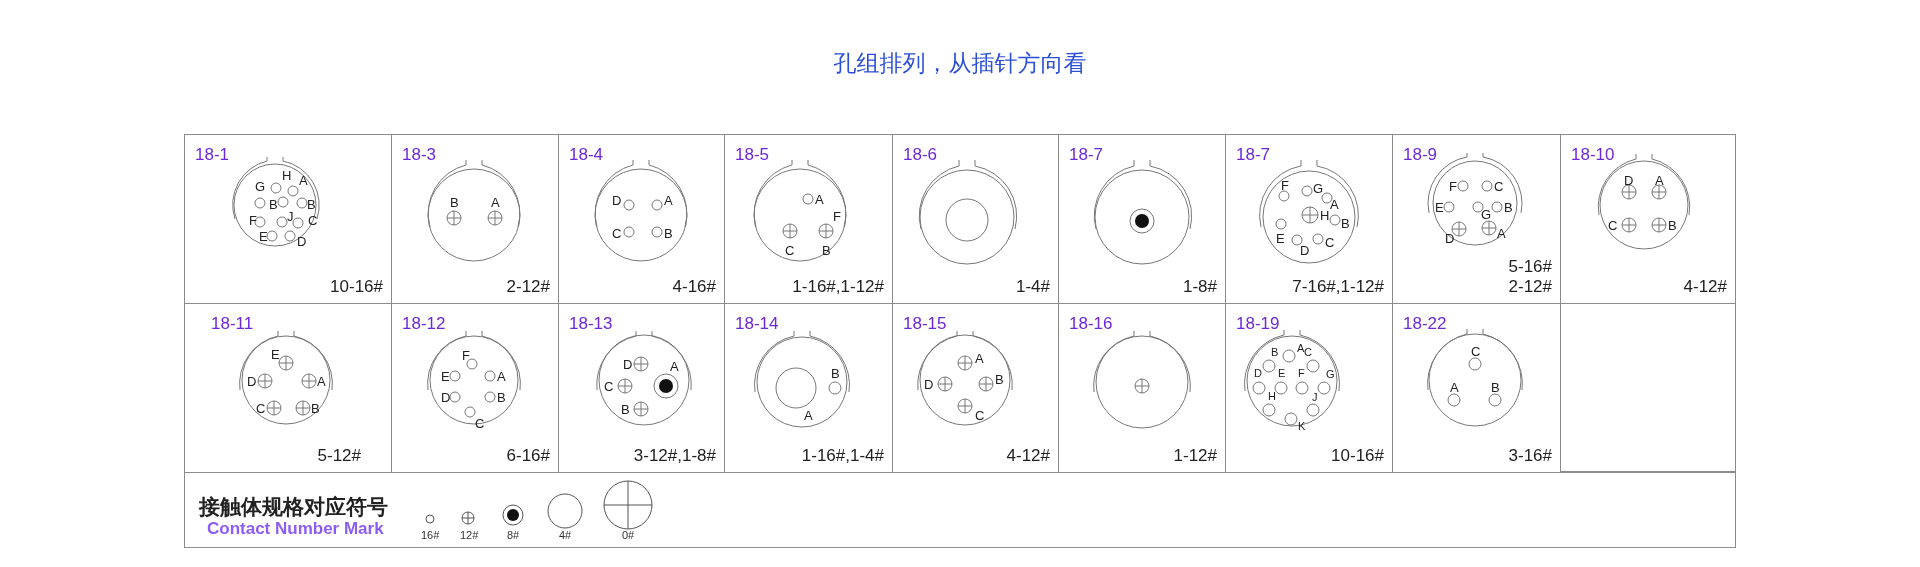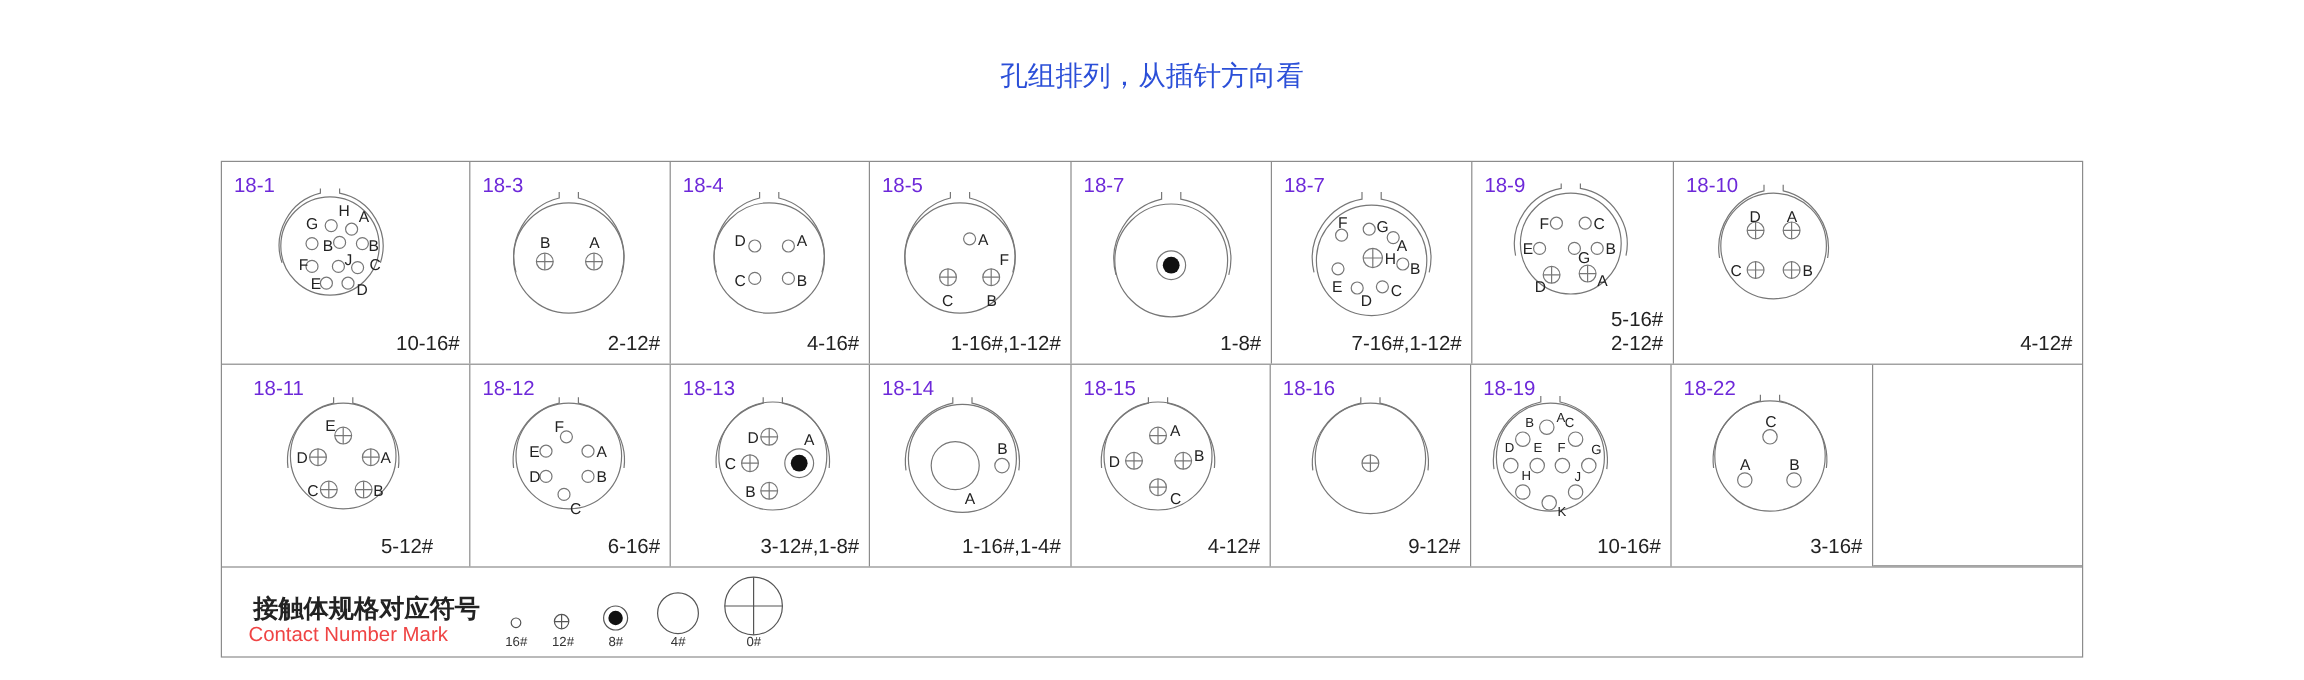--- a/index.html
+++ b/index.html
@@ -6,22 +6,22 @@
   body { width:1920px; height:567px; position:relative; overflow:hidden; font-family:"Liberation Sans", sans-serif; }
   .title { position:absolute; left:0; width:1920px; top:48px; text-align:center; font-size:23px; color:#2b4fd8; font-family:"DejaVu Sans", sans-serif; }
   .grid { position:absolute; left:184px; top:134px; width:1552px; border:1.5px solid #8c8c8c; box-sizing:border-box; }
   .row { display:flex; height:169px; border-bottom:1.5px solid #8c8c8c; box-sizing:border-box; }
   .cell { position:relative; border-right:1.5px solid #8c8c8c; box-sizing:border-box; height:100%; }
   .cell:last-child { border-right:none; }
   .cell .code { position:absolute; left:10px; top:10px; font-size:17px; color:#6d28d9; }
   .cell .spec { position:absolute; right:8px; bottom:6px; font-size:17px; color:#222; text-align:right; line-height:20px; white-space:pre;margin-top:16px; }
   .cell svg { position:absolute; left:0; top:0; }
   .legend { position:relative; height:74px; }
-  .legend .cn { position:absolute; left:26px; top:20px; font-size:21px; color:#222; font-family:"DejaVu Sans", sans-serif; font-weight:bold; }
-  .legend .en { position:absolute; left:22px; top:46px; font-size:17px; color:#ef4444; font-weight:normal; }
+  .legend .cn { position:absolute; left:14px; top:20px; font-size:21px; color:#222; font-family:"DejaVu Sans", sans-serif; font-weight:bold; }
+  .legend .en { position:absolute; left:22px; top:46px; font-size:17px; color:#8b5cf6; font-weight:bold; }
   .legend svg { position:absolute; left:0; top:0; }
   .lg-lbl { position:absolute; font-size:11px; color:#333; }
 </style>
 </head>
 <body>
 
 <div class="title">孔组排列，从插针方向看</div>
 
 <div class="grid">
 
@@ -117,20 +117,32 @@
         </g>
         <g font-size="13" fill="#222" font-family="Liberation Sans, sans-serif">
           <text x="90" y="69">A</text>
             <text x="108" y="86">F</text>
             <text x="60" y="120">C</text>
             <text x="97" y="120">B</text>
         </g>
       </svg>
       <span class="code">18-5</span>
       <span class="spec">1-16#,1-12#</span>
+    </div>
+    <div class="cell" style="width:166px">
+      <svg width="166" height="166">
+        <g fill="none" stroke="#777" stroke-width="1">
+          <circle cx="74" cy="82" r="47"></circle>
+          <path d="M28 94 A51 51 0 0 1 66 31 L66 25"></path>
+            <path d="M82 25 L82 31 A51 51 0 0 1 122 94"></path>
+          <circle cx="74" cy="85" r="21"></circle>
+        </g>
+      </svg>
+      <span class="code">18-6</span>
+      <span class="spec">1-4#</span>
     </div>
     <div class="cell" style="width:167px">
       <svg width="167" height="166">
         <g fill="none" stroke="#777" stroke-width="1">
           <circle cx="83" cy="82" r="47"></circle>
           <path d="M37 94 A51 51 0 0 1 75 31 L75 25"></path>
             <path d="M91 25 L91 31 A51 51 0 0 1 131 94"></path>
           <circle cx="83" cy="86" r="12"></circle>
         </g>
         <circle cx="83" cy="86" r="7" fill="#111"></circle>
@@ -370,21 +382,21 @@
         <g fill="none" stroke="#777" stroke-width="1">
           <circle cx="83" cy="78" r="46"></circle>
           <path d="M35 88 A51 51 0 0 1 75 32 L75 27"></path>
             <path d="M91 27 L91 32 A51 51 0 0 1 131 88"></path>
           <circle cx="83" cy="82" r="7"></circle>
             <line x1="76" y1="82" x2="90" y2="82"></line>
             <line x1="83" y1="75" x2="83" y2="89"></line>
         </g>
       </svg>
       <span class="code">18-16</span>
-      <span class="spec">9-12#</span>
+      <span class="spec">1-12#</span>
     </div>
     <div class="cell" style="width:167px">
       <svg width="167" height="166">
         <g fill="none" stroke="#777" stroke-width="1">
           <circle cx="66" cy="77" r="45"></circle>
           <path d="M19 87 A50 50 0 0 1 58 31 L58 26"></path>
             <path d="M74 26 L74 31 A50 50 0 0 1 113 87"></path>
           <circle cx="63" cy="52" r="6"></circle>
             <circle cx="43" cy="62" r="6"></circle>
             <circle cx="87" cy="62" r="6"></circle>

